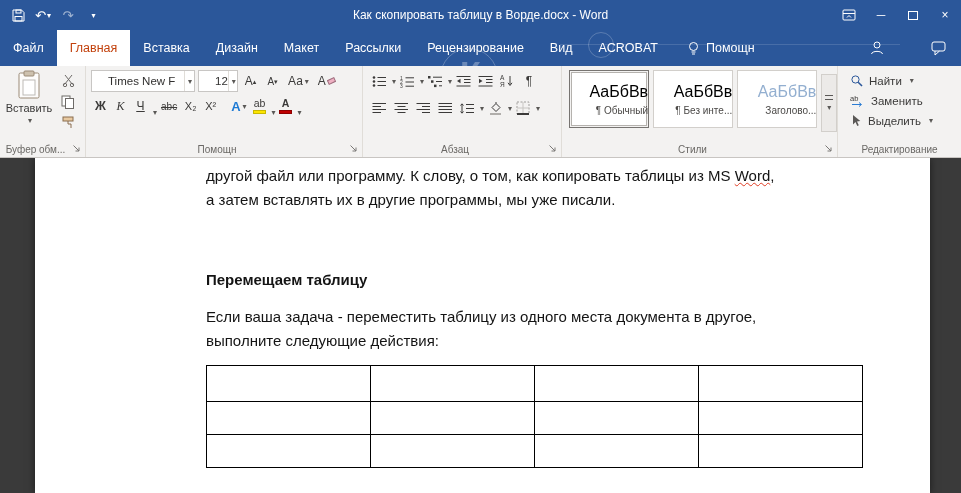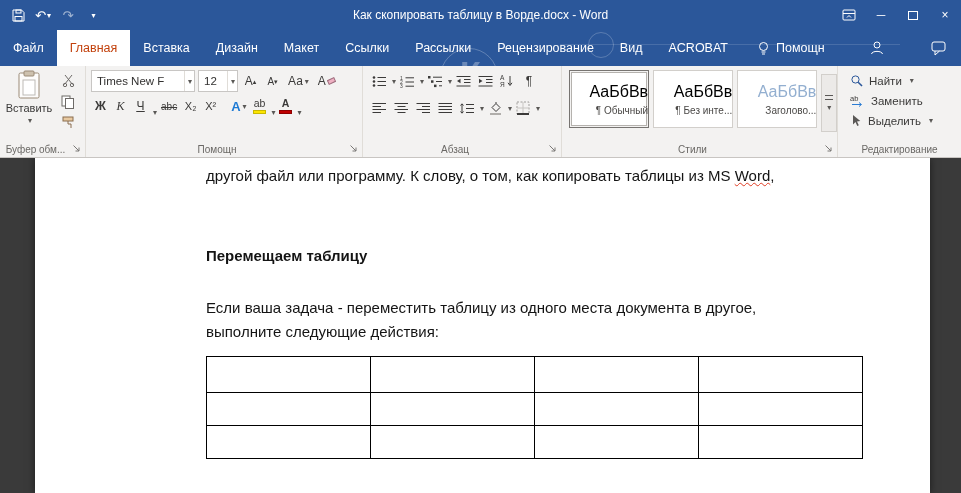--- a/index.html
+++ b/index.html
@@ -44,21 +44,21 @@
 
   
   .g-clip { width:86px; }
   .paste { position:absolute; left:3px; top:4px; width:52px; height:66px; display:flex; flex-direction:column; align-items:center; justify-content:flex-start; gap:2px; font-size:11px; color:#3b3a39; }
   .clip-col { position:absolute; left:58px; top:6px; display:flex; flex-direction:column; gap:4px; }
   .clip-col .sbtn { height:17px; }
 
   
   .g-font { width:277px; }
   .frow1 { display:flex; align-items:center; gap:3px; margin:4px 0 0 5px; }
-  .combo { height:22px; background:#fff; border:1px solid #c8c6c4; display:flex; align-items:center; font-size:11.5px; color:#323130; padding:0 2px 0 5px; }
+  .combo { height:22px; background:#fff; border:1px solid #c8c6c4; display:flex; align-items:center; font-size:11.5px; color:#323130; padding:0 2px 0 16px; }
   .combo .caret { margin-left:auto; border-left:1px solid #e0ddd8; padding-left:3px; height:100%; display:flex; align-items:center; }
   .c-fontname { width:104px; }
   .c-fontsize { width:40px; }
   .frow2 { display:flex; align-items:flex-end; gap:1px; margin:3px 0 0 5px; }
   .b-bold { font-weight:bold; }
   .b-italic { font-style:italic; font-family:"Liberation Serif",serif; }
   .b-under { text-decoration:underline; }
   .b-strike { text-decoration:line-through; font-size:10px; }
   .b-sub, .b-sup { font-size:11px; }
   .fx-a { color:#1d7ad4; font-weight:bold; font-size:13px; }
@@ -90,21 +90,21 @@
   .erows { display:flex; flex-direction:column; gap:7px; margin:8px 0 0 12px; }
   .erow { display:flex; align-items:center; gap:6px; font-size:11.5px; color:#3b3a39; white-space:nowrap; }
 
   
   .docarea { flex:1; position:relative; background:#3a3a3a; }
   .page { position:absolute; left:35px; right:31px; top:0; bottom:0; background:#fff; box-shadow:0 0 8px rgba(0,0,0,.55);padding-left:48px; }
   .content { padding:6px 0 0 123px; font-size:15px; line-height:24px; color:#141414; }
   .line { white-space:nowrap; }
   .misspell { text-decoration:underline; text-decoration-style:wavy; text-decoration-color:#e03c23; text-decoration-thickness:1px; }
   .doc-heading { margin-top:56px; font-weight:bold; font-size:15px; }
-  .doc-par2 { margin-top:28px; }
+  .doc-par2 { margin-top:13px; }
   .doc-table { margin-top:12px; border-collapse:collapse; }
   .doc-table td { border:1px solid #000; width:164px; height:33px; }
   .doc-table tr:first-child td { height:36px; }
 
   svg { display:block; }
 </style>
 </head>
 <body>
 
 <div class="app">
@@ -151,21 +151,20 @@
     <div class="deco deco-circle2"></div>
     <div class="deco deco-k">К</div>
     <div class="deco deco-line1"></div>
     <div class="deco deco-line2"></div>
 
     <div class="tab">Файл</div>
     <div class="tab active">Главная</div>
     <div class="tab">Вставка</div>
     <div class="tab">Дизайн</div>
     <div class="tab">Макет</div>
-    <div class="tab">Ссылки</div>
     <div class="tab">Рассылки</div>
     <div class="tab">Рецензирование</div>
     <div class="tab">Вид</div>
     <div class="tab">ACROBAT</div>
     <div class="helptab">
       <span>
         <svg width="13" height="15" viewBox="0 0 13 15">
             <circle cx="6.5" cy="5.5" r="4" fill="none" stroke="#fff"></circle>
             <path d="M4.5 11 h4 M5 13 h3" stroke="#fff"></path>
           </svg>
@@ -467,20 +466,21 @@
         </div>
       </div>
       <div class="grp-label" style="right:0">Редактирование</div>
     </div>
   </div>
 
   <div class="docarea">
     <div class="page">
       <div class="content">
         <div class="line"><span>другой файл или программу. К слову, о том, как копировать таблицы из MS </span><span class="misspell">Word</span><span>,</span></div>
+        <div class="line">а затем вставлять их в другие программы, мы уже писали.</div>
         <div class="doc-heading">Перемещаем таблицу</div>
         <div class="doc-par2">
           <div class="line">Если ваша задача - переместить таблицу из одного места документа в другое,</div>
           <div class="line">выполните следующие действия:</div>
         </div>
         <table class="doc-table">
           <tbody>
               <tr>
             <td></td>
             <td></td>

